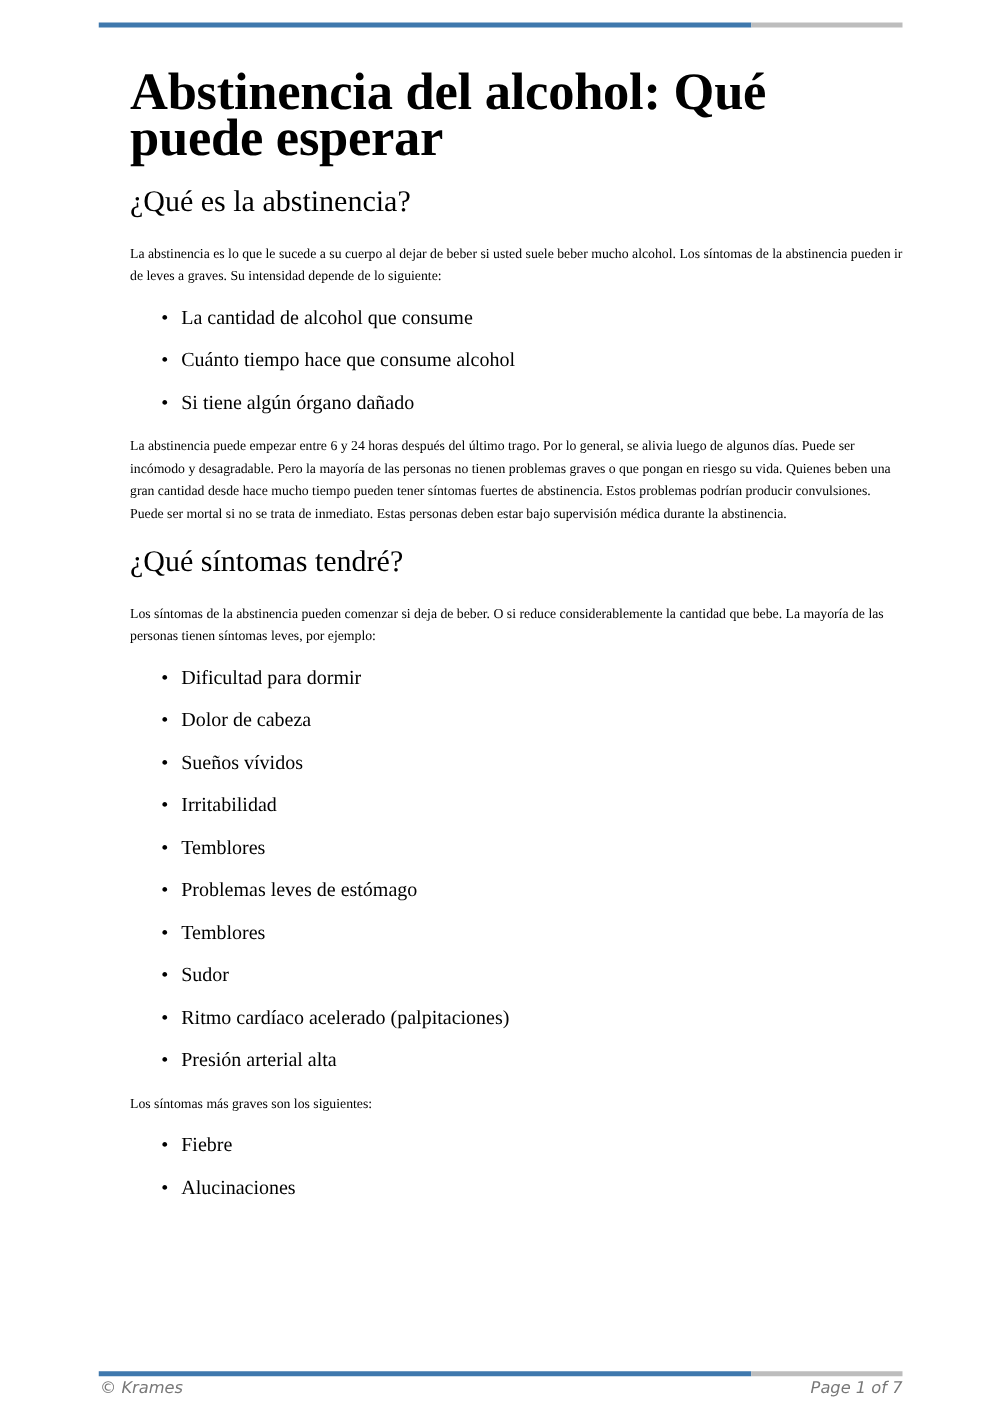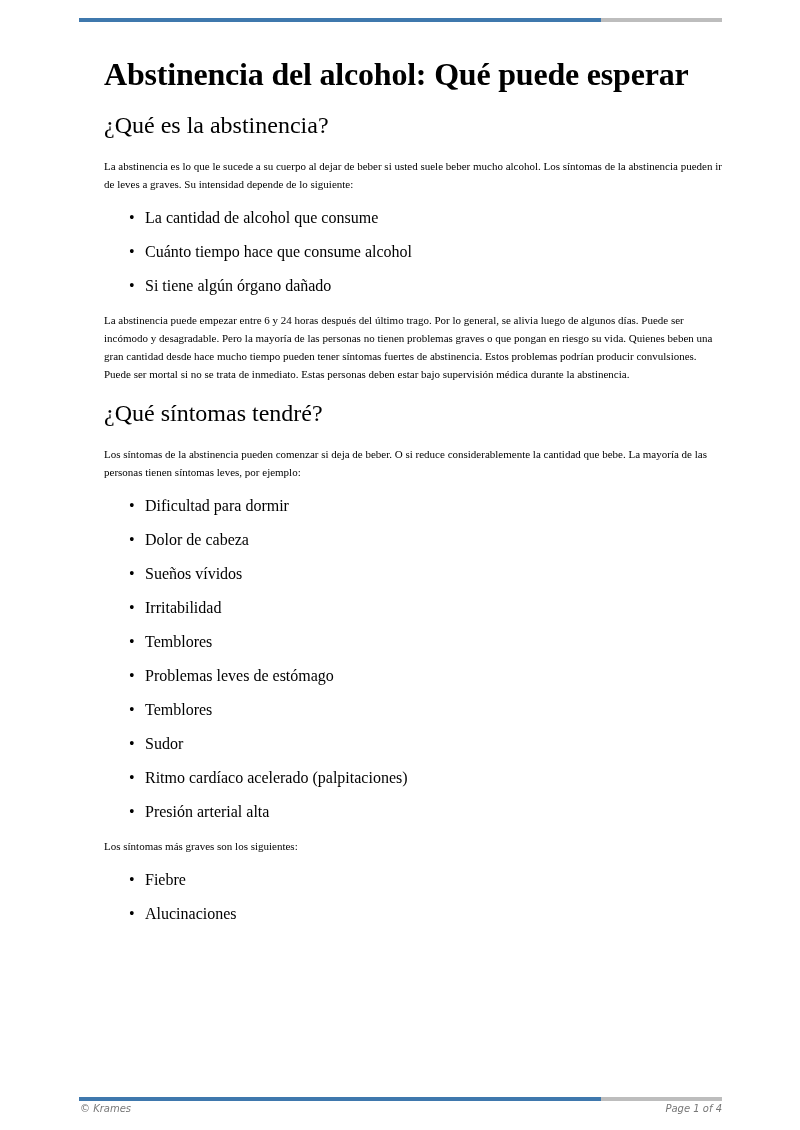--- a/index.html
+++ b/index.html
@@ -3,28 +3,28 @@
   <meta charset="utf-8">
   <style>
     html, body { margin: 0; padding: 0; background: #ffffff; }
     body { width: 800px; height: 1130px; position: relative; overflow: hidden; font-family: "Liberation Serif", "DejaVu Serif", serif; color: #000; }
     .bar { position: absolute; left: 79px; width: 643px; height: 4px; display: flex; }
     .bar .blue { width: 522px; background: #3f78ad; }
     .bar .gray { flex: 1; background: #bdbdbd; }
     #top-bar { top: 18px; }
     #bottom-bar { top: 1097px; }
     .content { position: absolute; left: 104px; top: 56px; width: 620px; }
-    h1 { font-size: 32px; line-height: 37px; font-weight: bold; margin: 0 0 18px 0; letter-spacing: -0.2px; }
+    h1 { font-size: 42px; line-height: 37px; font-weight: bold; margin: 0 0 18px 0; letter-spacing: -0.2px; }
     h2 { font-size: 24px; line-height: 28px; font-weight: normal; margin: 0 0 18px 0; }
     p { font-size: 11px; line-height: 18px; margin: 0 0 16px 0; }
     ul { margin: 0 0 10px 0; padding-left: 41px; list-style: none; }
     li { font-size: 16px; line-height: 18px; margin: 0 0 16px 0; position: relative; }
     li .bullet { position: absolute; left: -16px; top: 0; }
     .s2 { margin-top: 12px; }
-    .footer { position: absolute; top: 1103px; font-family: "DejaVu Sans", sans-serif; font-size: 10px; font-style: italic; color: #777; }
+    .footer { position: absolute; top: 1103px; font-family: "DejaVu Sans", sans-serif; font-size: 13px; font-style: italic; color: #777; }
     #footer-left { left: 80px; }
     #footer-right { right: 78px; }
   </style>
 </head>
 <body>
 
 <div class="bar" id="top-bar">
   <div class="blue" style="background: rgb(63, 120, 173);"></div>
   <div class="gray" style="background: rgb(189, 189, 189);"></div>
 </div>
@@ -64,13 +64,13 @@
       <li><span class="bullet">•</span><span>Alucinaciones</span></li>
     </ul>
   </section>
 </div>
 
 <div class="bar" id="bottom-bar">
   <div class="blue" style="background: rgb(63, 120, 173);"></div>
   <div class="gray" style="background: rgb(189, 189, 189);"></div>
 </div>
 <div class="footer" id="footer-left">© Krames</div>
-<div class="footer" id="footer-right">Page 1 of 4</div>
+<div class="footer" id="footer-right">Page 1 of 7</div>
 
 </body></html>

